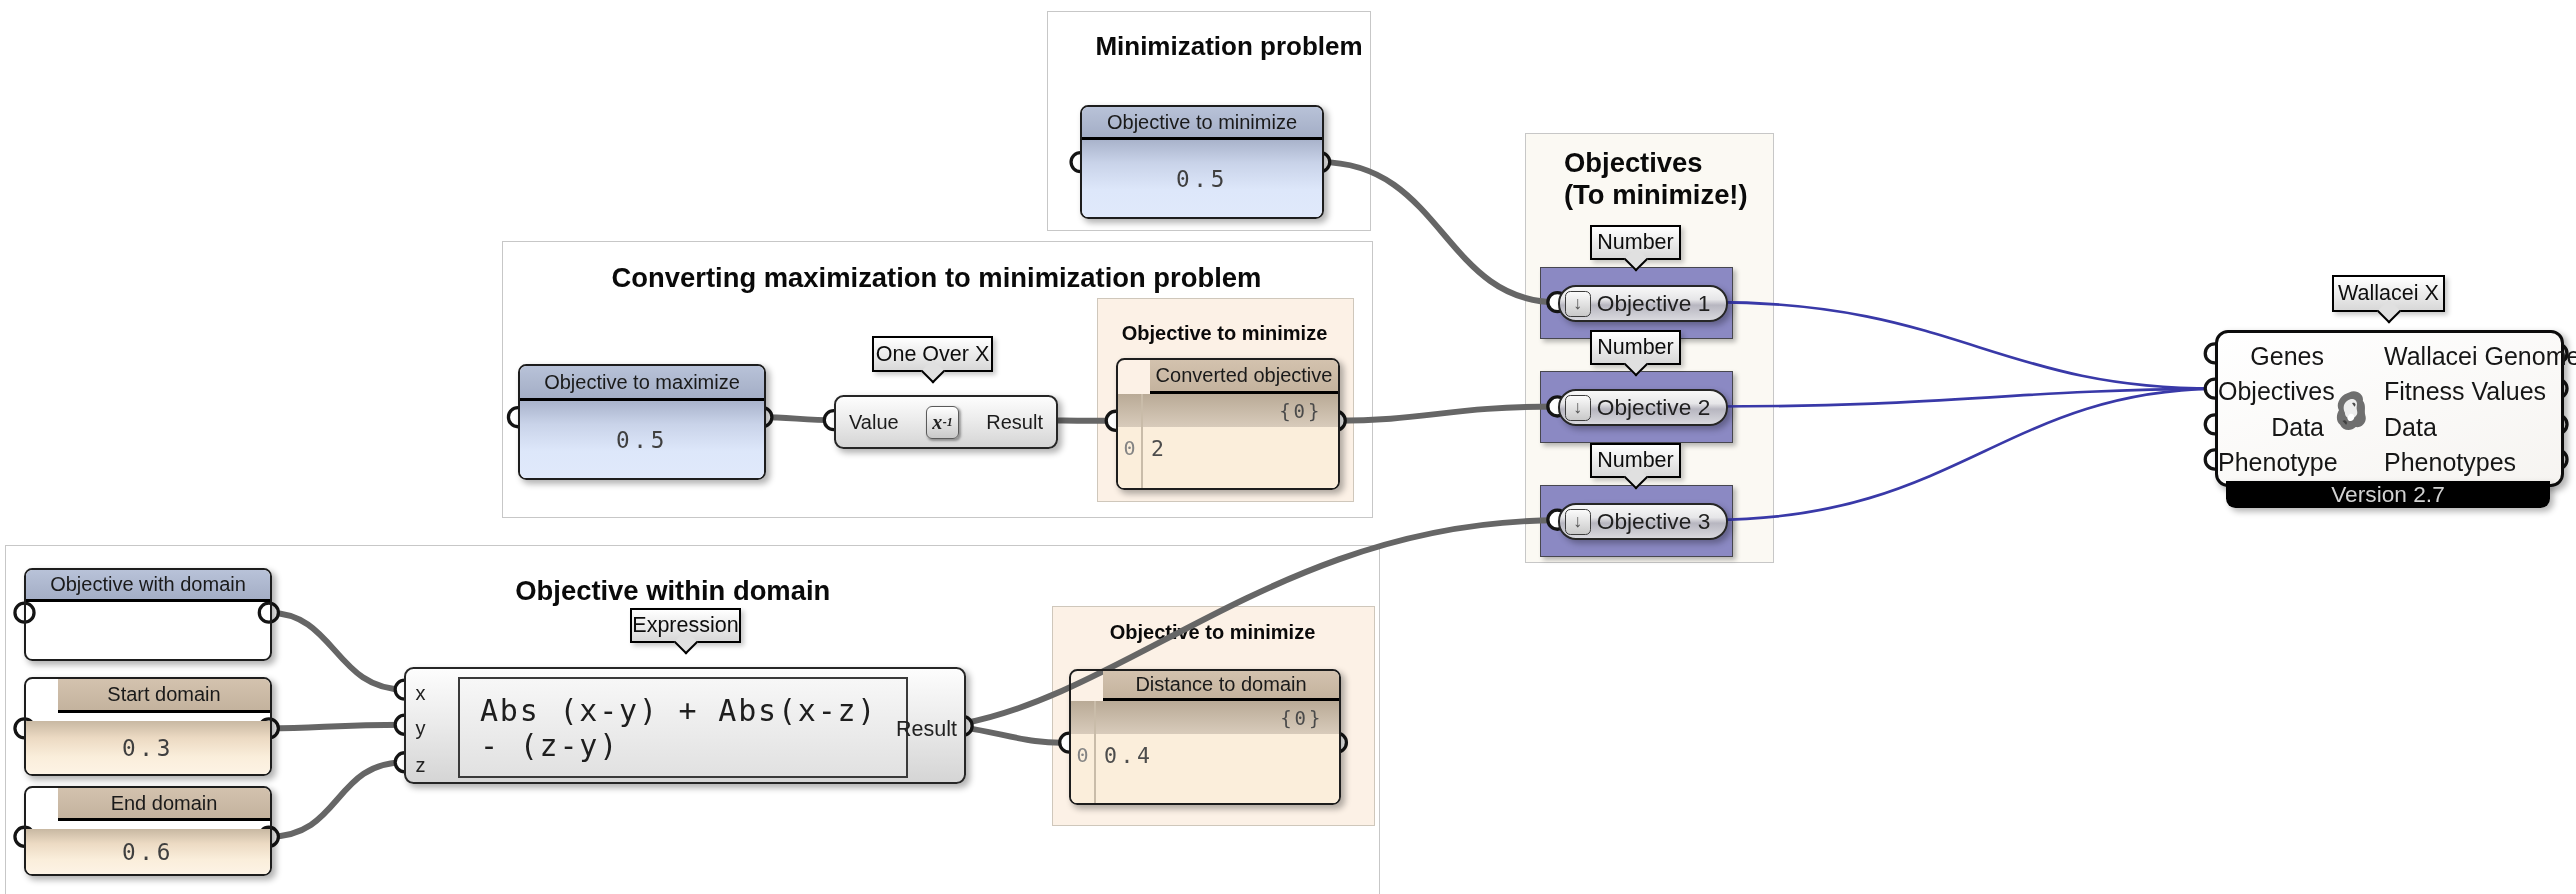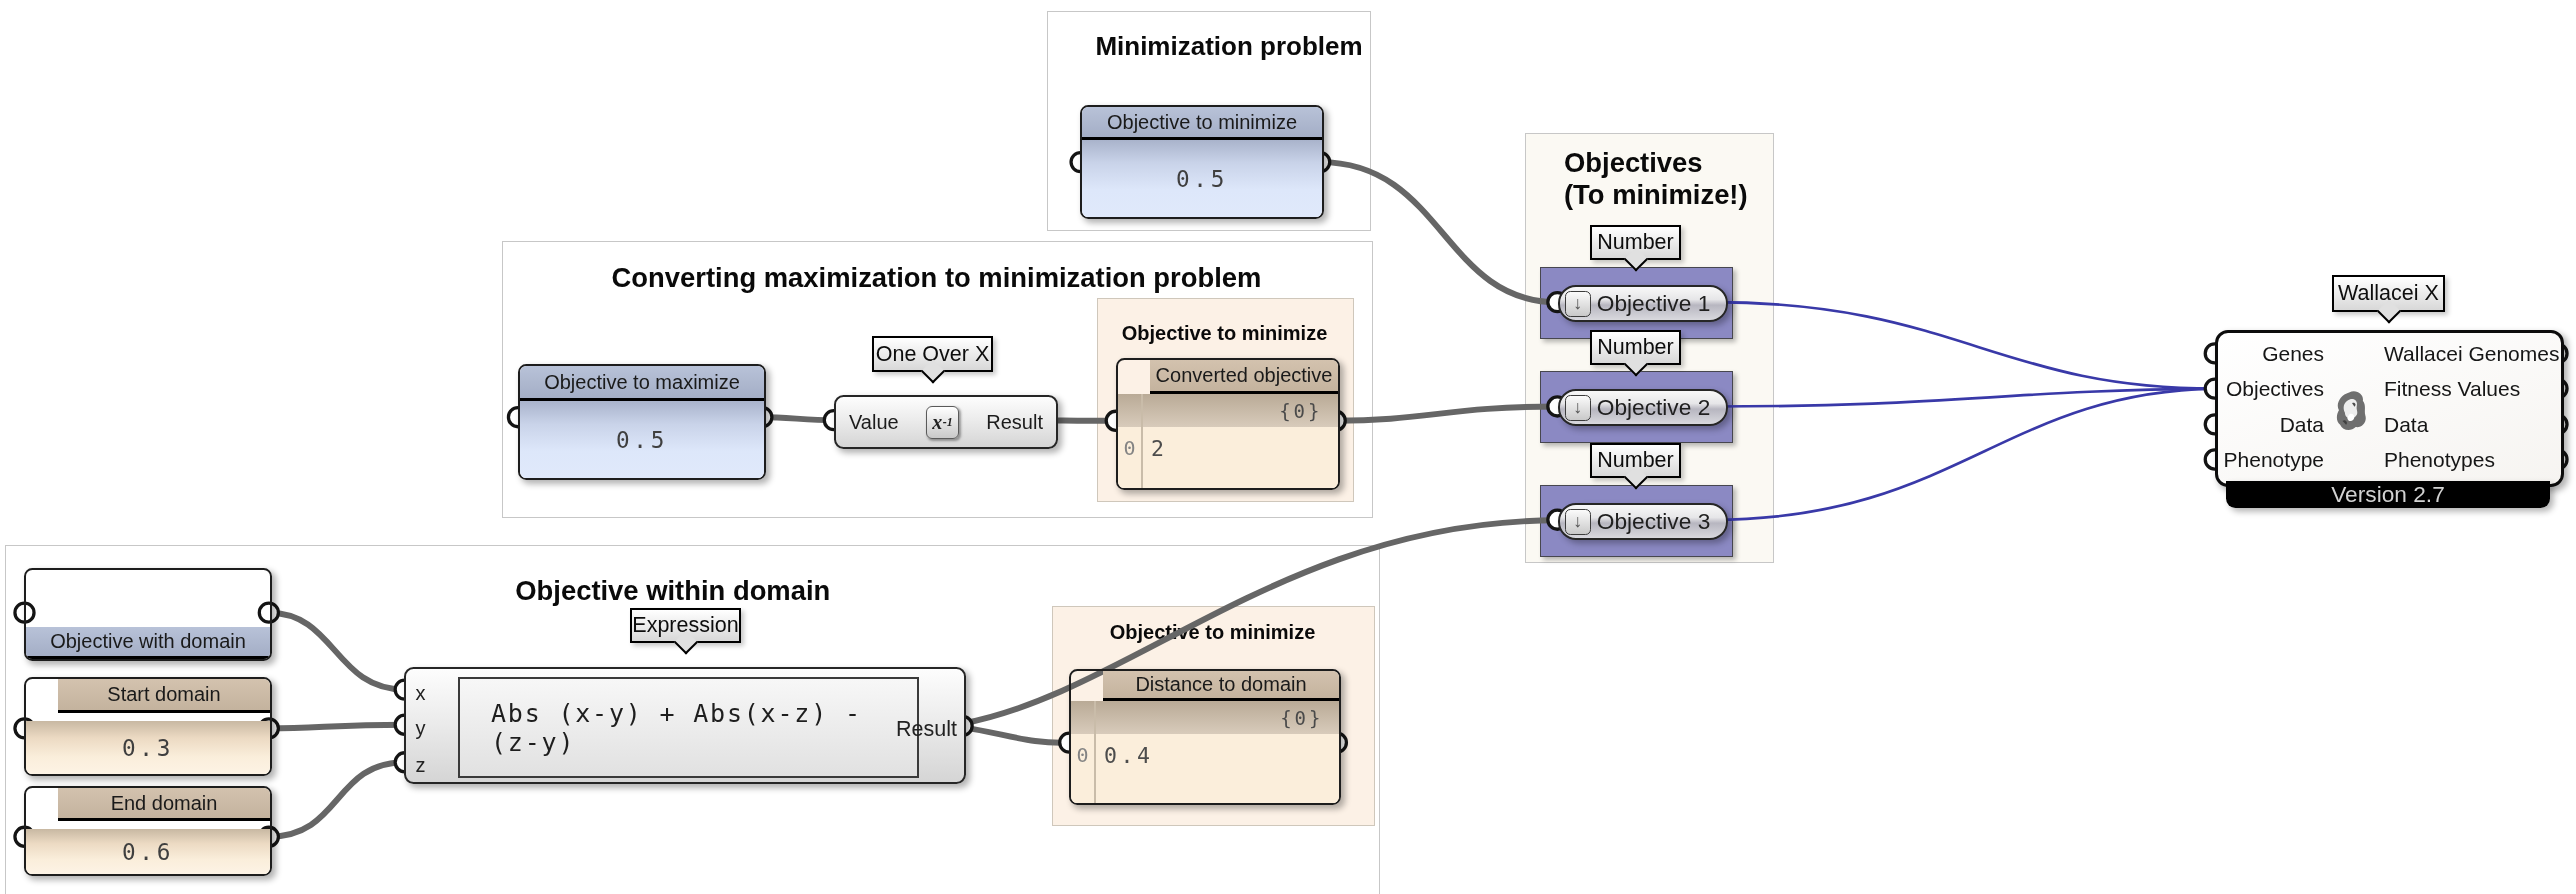--- a/index.html
+++ b/index.html
@@ -53,37 +53,37 @@
         background:linear-gradient(180deg,#fdfdfd,#ececec 45%,#d5d5d5);}
   .oox{display:flex;align-items:center;justify-content:space-between;padding:0 13px;}
   .oox .iolabel{font-size:20px;color:#1c1c1c;}
   .xicon{width:31px;height:31px;border:1.8px solid #5a5a5a;border-radius:6px;
          background:linear-gradient(#ffffff,#c9c9c9);display:flex;align-items:center;justify-content:center;
          font-family:"Liberation Serif",serif;font-style:italic;font-weight:bold;
          font-size:20px;color:#222;box-shadow:1.2px 1.2px 2.4px rgba(0,0,0,.35);}
   .xicon sup{font-size:12px;margin-left:0.6px;}
   .exprbox{position:absolute;left:52px;top:8.3px;width:426px;height:97px;
         border:2.4px solid #3a3a3a;background:linear-gradient(#f7f7f7,#e1e1e1);
-        display:flex;align-items:center;padding-left:31px;
-        font-family:"DejaVu Sans Mono",monospace;font-size:25px;letter-spacing:1.8px;color:#1e1e1e;}
+        display:flex;align-items:center;padding-left:20px;
+        font-family:"DejaVu Sans Mono",monospace;font-size:30px;letter-spacing:1.8px;color:#1e1e1e;}
   .exprio{position:absolute;font-size:20px;color:#222;}
 
   
   .pill{border:2.4px solid #262626;border-radius:18px;
         background:linear-gradient(180deg,#f8f8f8,#e6e6e8 38%,#b7b6c0 55%,#d9d9de);
         display:flex;align-items:center;padding:0 6px 0 4.8px;}
   .pill .ic{width:24px;height:24px;border:1.8px solid #3c3c3c;border-radius:5.4px;flex:none;
         background:linear-gradient(#fbfbfb,#c9c9c9);display:flex;align-items:center;justify-content:center;
         font-size:18px;font-weight:bold;color:#555;}
   .pill .lb{flex:1;text-align:center;font-size:22.7px;color:#1f1f1f;padding-right:3.6px;}
 
   
   .wlc{border:3px solid #0c0c0c;border-radius:13px;
        background:linear-gradient(160deg,#ffffff,#f6f4f1);}
-  .wlc .wl,.wlc .wr{position:absolute;font-size:21px;color:#161616;white-space:nowrap;}
+  .wlc .wl,.wlc .wr{position:absolute;font-size:25px;color:#161616;white-space:nowrap;}
   .wlc .wl{left:0;width:106px;text-align:right;}
   .wlc .wr{left:166px;text-align:left;}
   .wfooter{position:absolute;z-index:3;background:#000;border-radius:0 0 9.5px 9.5px;
        display:flex;align-items:center;justify-content:center;
        font-size:22.7px;color:#d2d2d2;box-shadow:3.6px 3.6px 6px rgba(0,0,0,.30);}
 </style>
 </head>
 <body>
 
 <div class="group" style="left:1047px;top:10.7px;width:322px;height:218px;"></div>
@@ -197,21 +197,21 @@
   <span class="lb">Objective 2</span>
 </div>
 <div class="node pill" style="left:1558px;top:503px;width:155px;height:33px;">
   <span class="ic">↓</span>
   <span class="lb">Objective 3</span>
 </div>
 <div class="callout" style="left:1590px;top:225px;width:87px;height:31px;">Number</div>
 <div class="callout" style="left:1590px;top:330px;width:87px;height:31px;">Number</div>
 <div class="callout" style="left:1590px;top:443px;width:87px;height:31px;">Number</div>
 
-<div class="node panel blue" style="left:24px;top:568px;width:244px;height:89px;justify-content:flex-end;">
+<div class="node panel blue" style="left:24px;top:568px;width:244px;height:89px;">
   <div class="hdr" style="height:29px;">Objective with domain</div>
 </div>
 <div class="node panel tan" style="left:24px;top:677px;width:244px;height:95px;">
   <div class="hdr" style="height:31px;">Start domain</div>
   <div class="bod">0.3</div>
 </div>
 <div class="node panel tan" style="left:24px;top:786px;width:244px;height:86px;">
   <div class="hdr" style="height:30px;">End domain</div>
   <div class="bod">0.6</div>
 </div>

